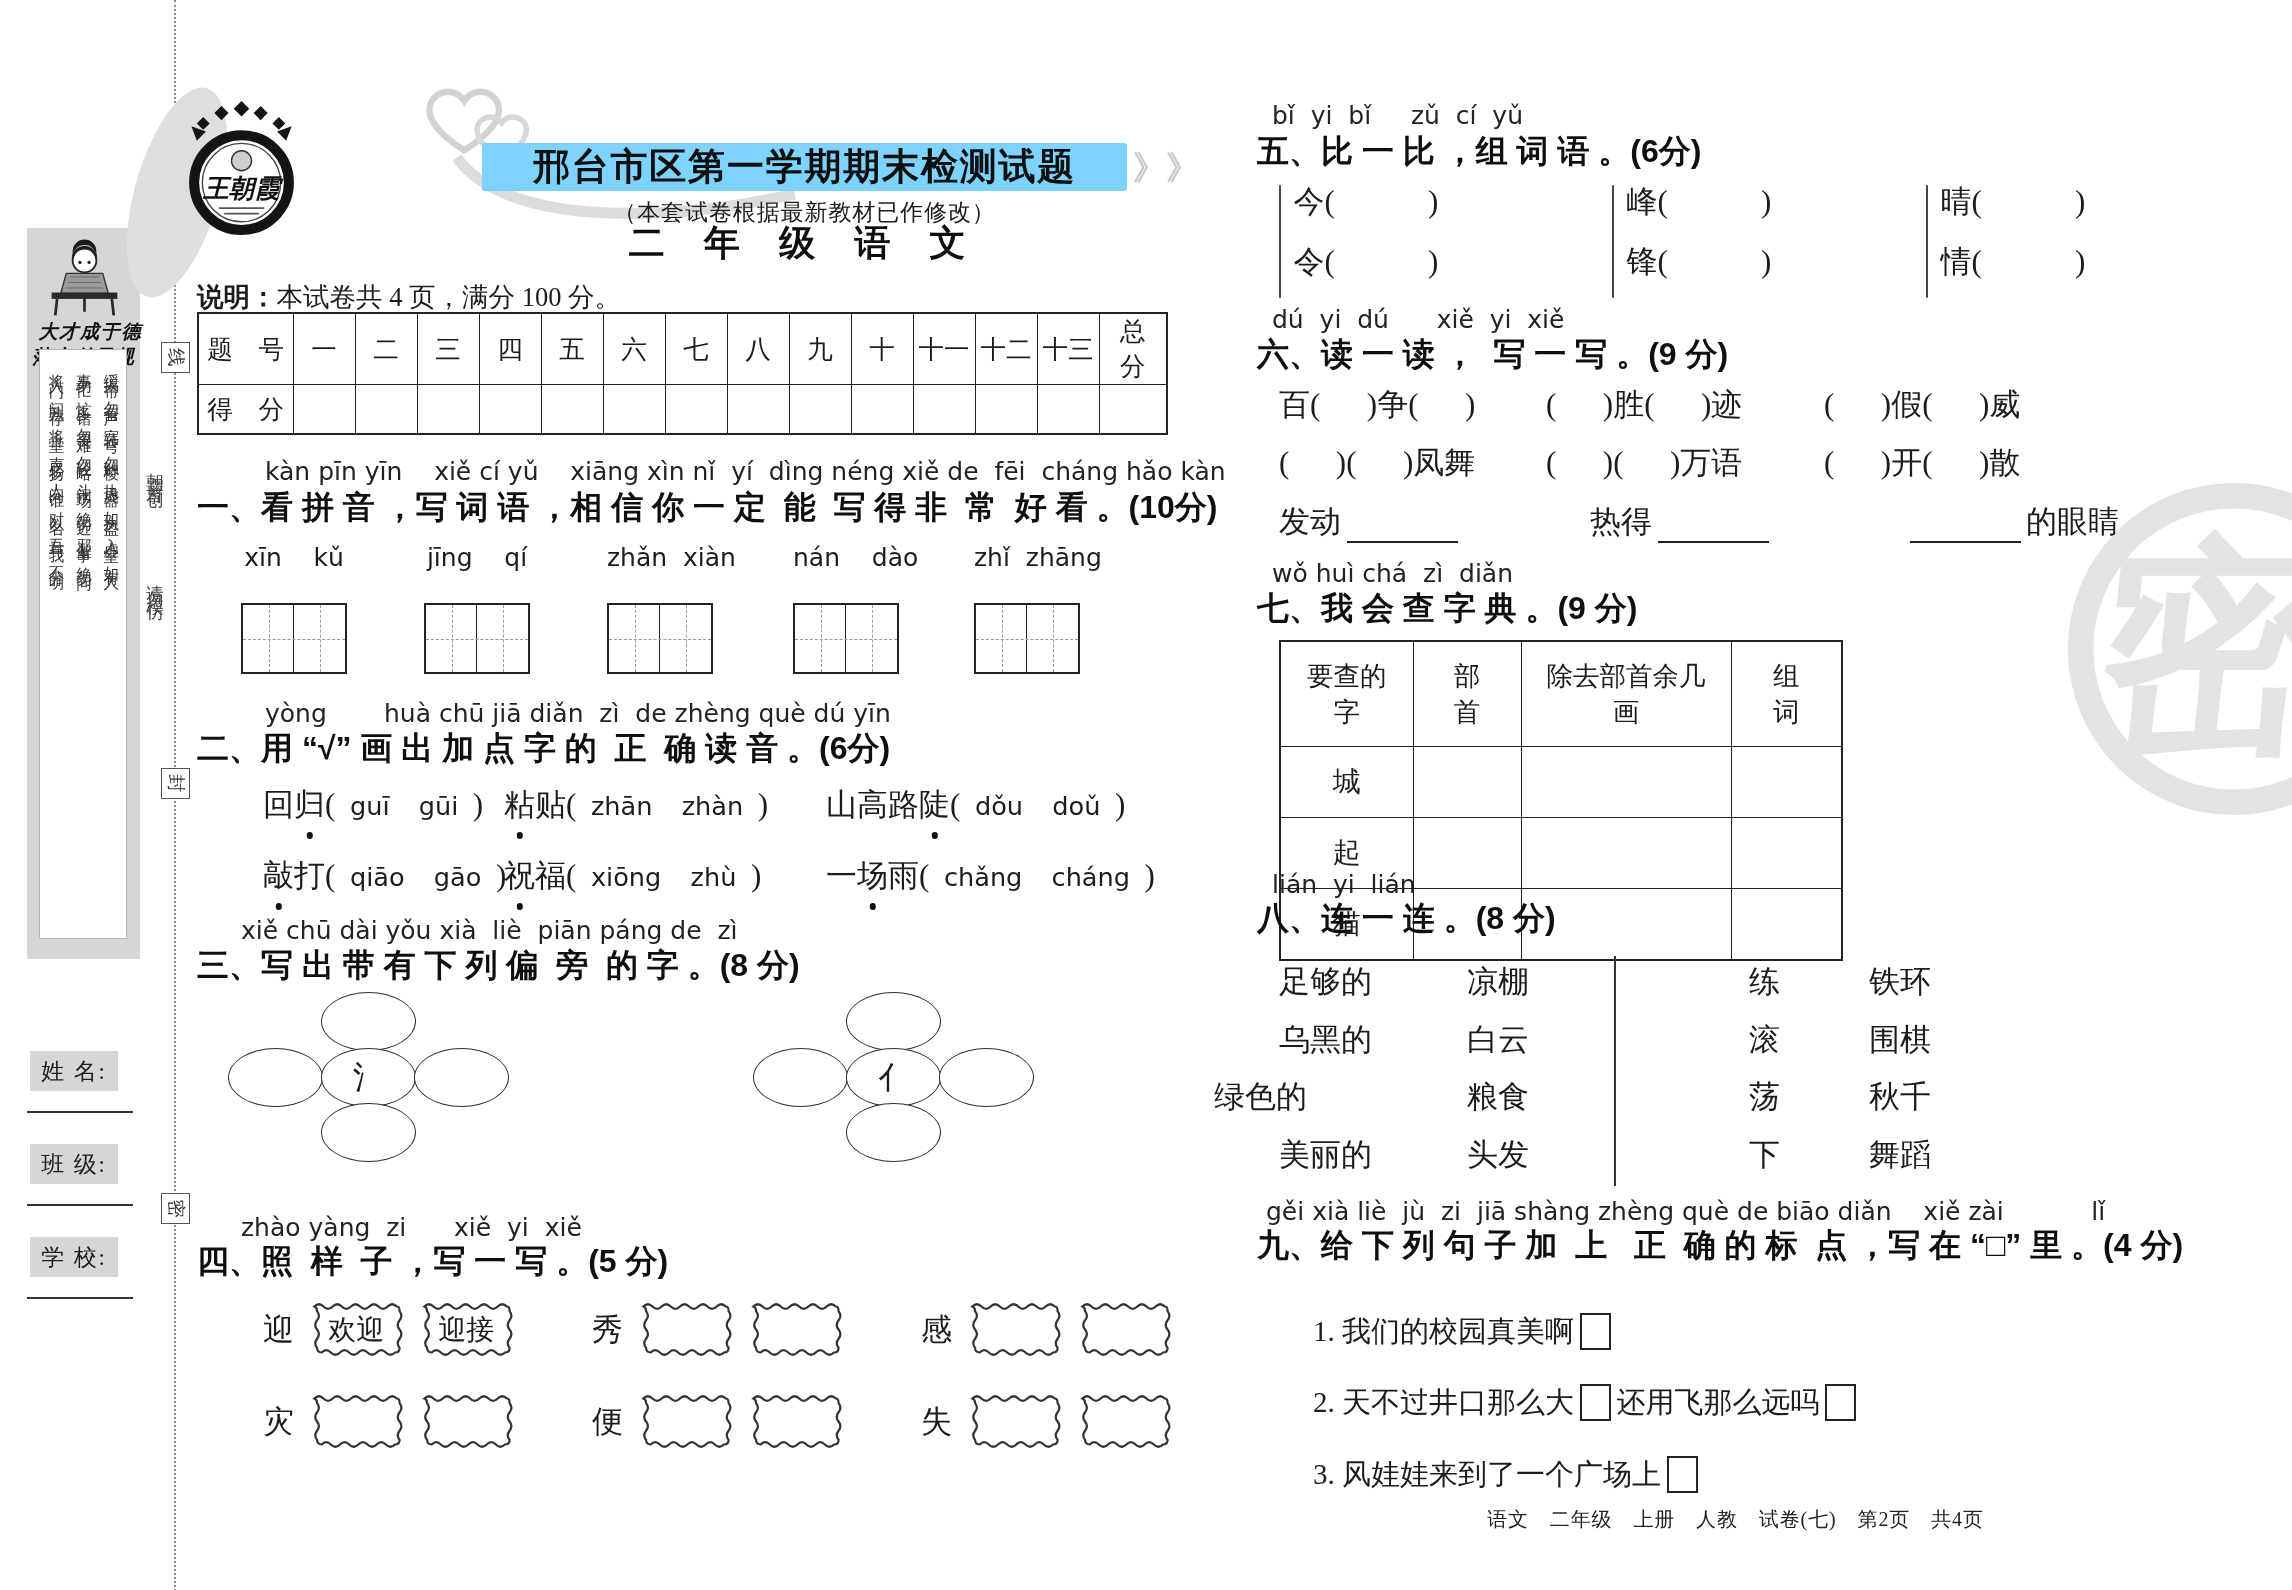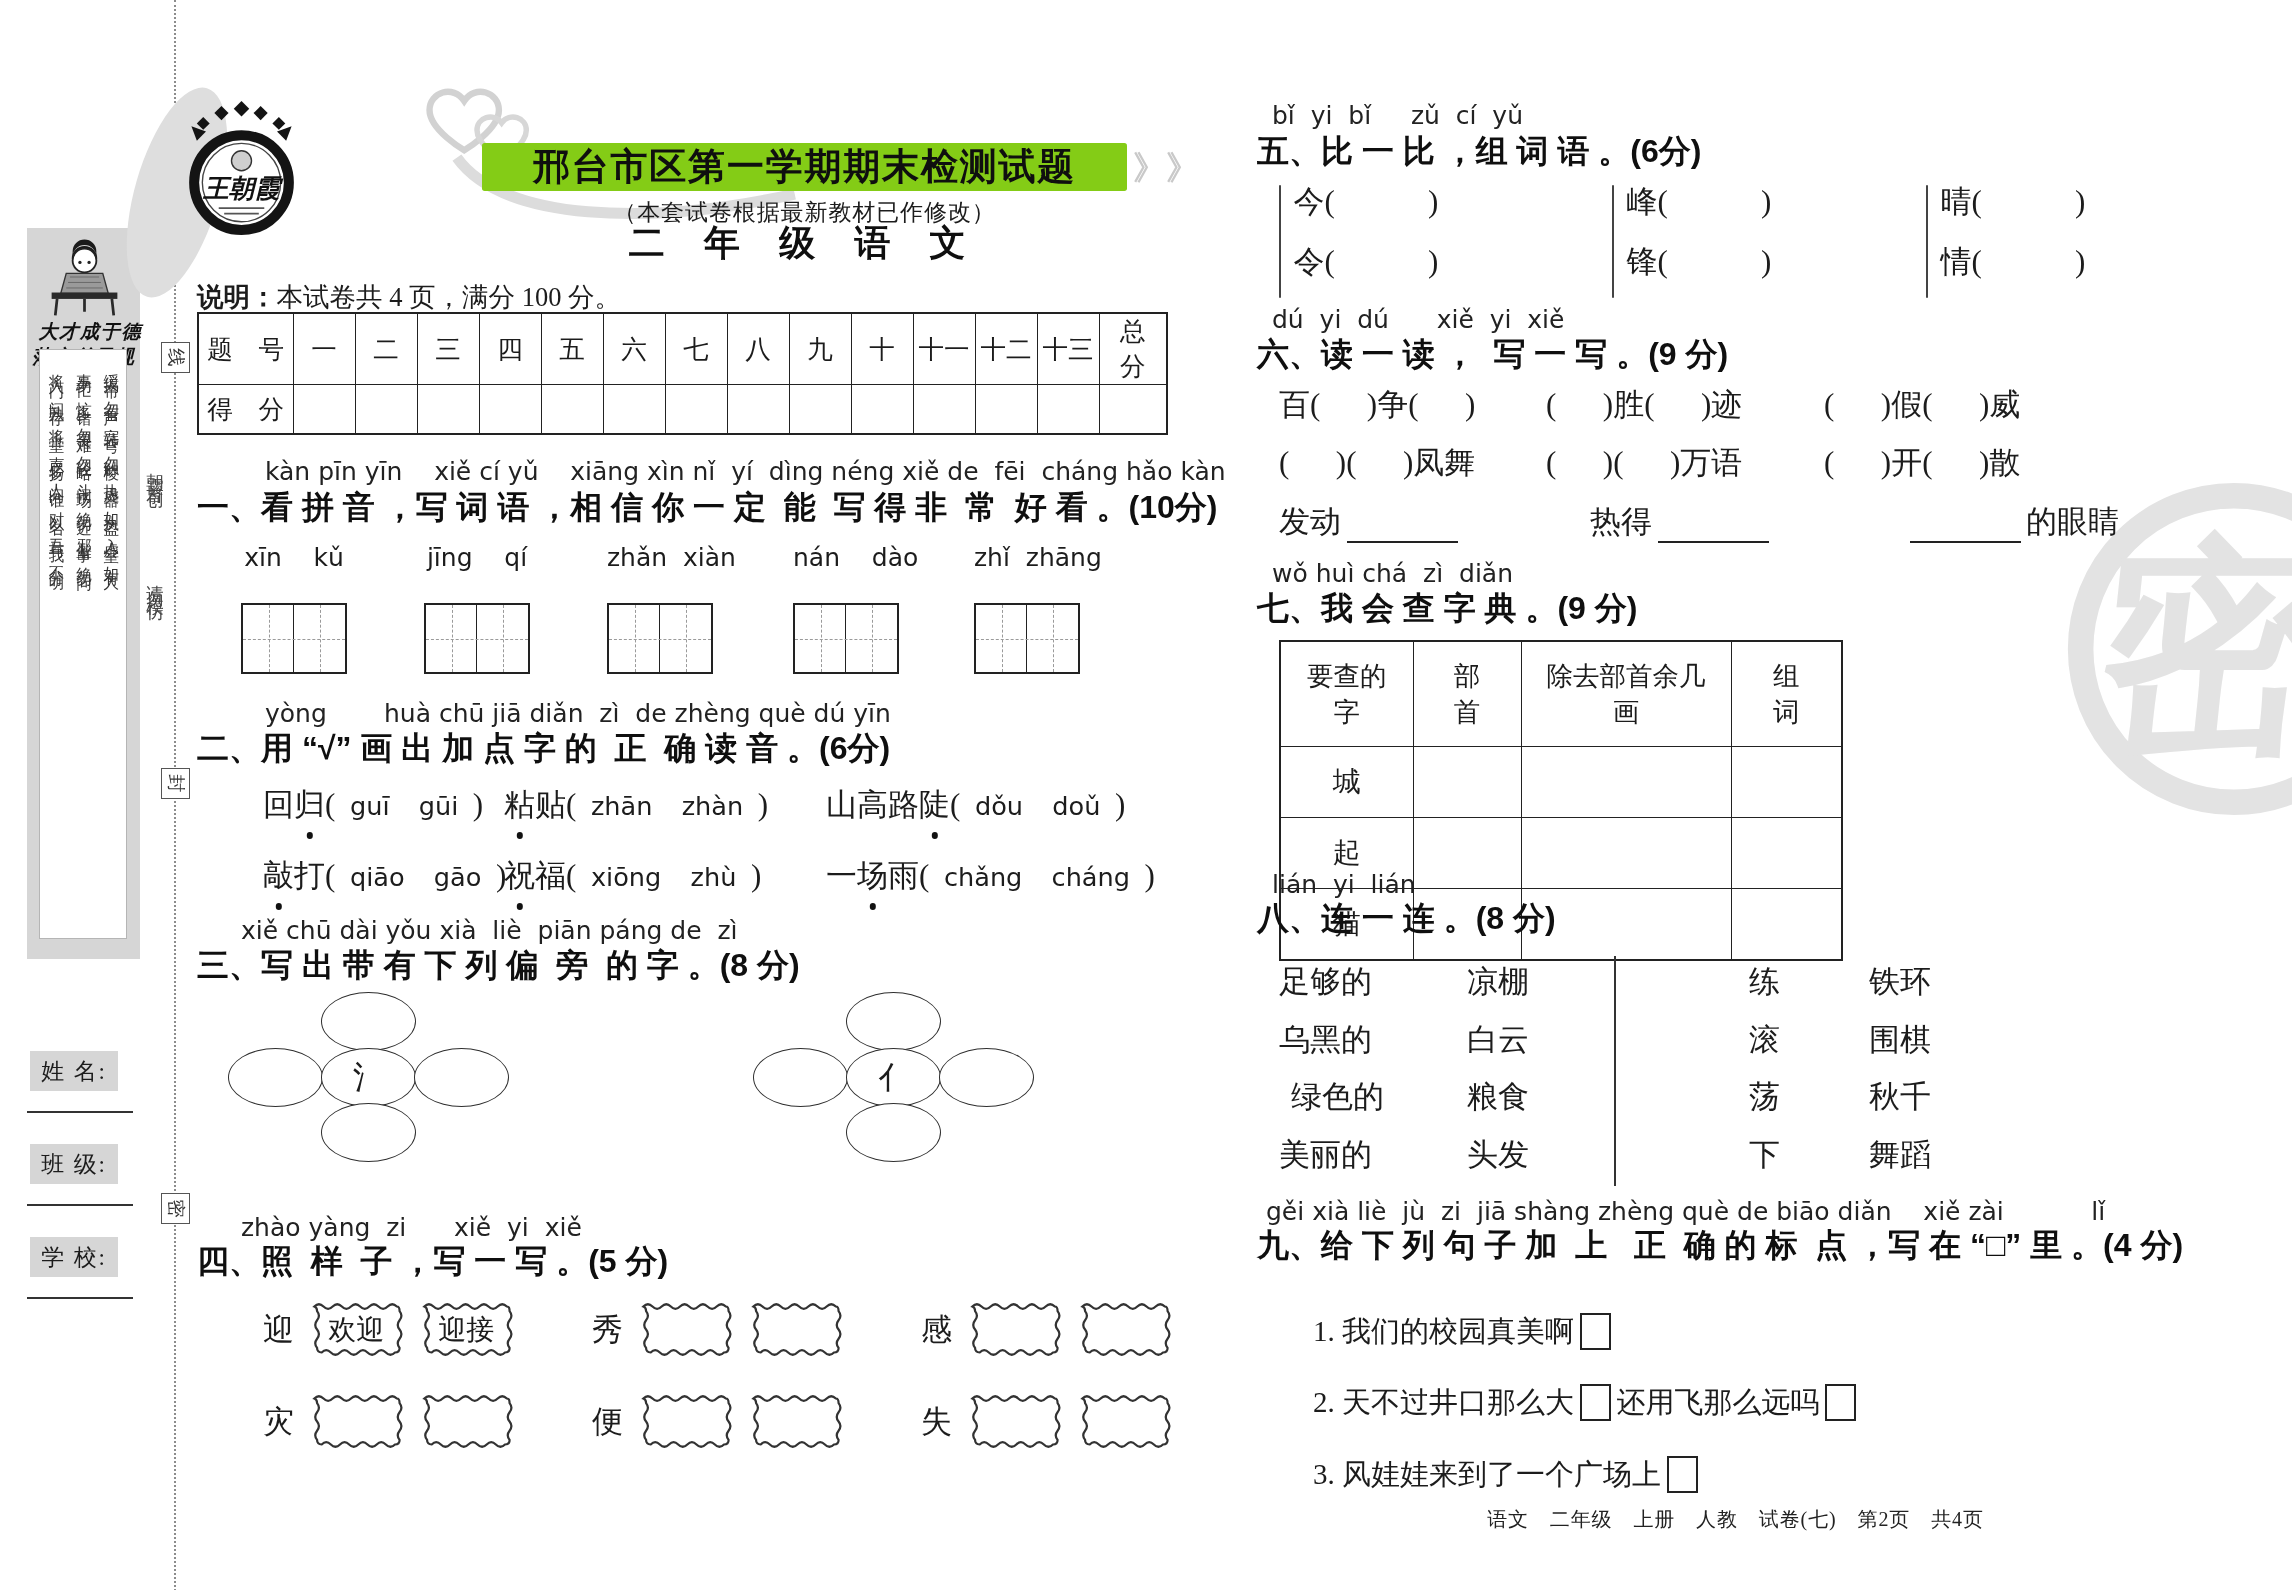--- a/index.html
+++ b/index.html
@@ -171,21 +171,21 @@
       <path d="M18,34 L34,40 L24,50 Z"></path>
         <path d="M128,34 L112,40 L122,50 Z"></path>
     </g>
     <circle cx="73" cy="96" r="52" fill="#fff" stroke="#141414" stroke-width="11"></circle>
     <circle cx="73" cy="96" r="43" fill="#fff" stroke="#444" stroke-width="1.5"></circle>
     <circle cx="73" cy="72" r="11" fill="#cfcfcf" stroke="#333" stroke-width="1.5"></circle>
     <text x="73" y="112" text-anchor="middle" font-size="28" font-weight="bold" font-style="italic" font-family="'Liberation Serif',serif" fill="#111">王朝霞</text>
     <path d="M48,124 L98,124 M54,130 L92,130" stroke="#555" stroke-width="2"></path>
   </svg>
 
-  <div class="abs" style="left:482px;top:143px;width:645px;height:48px;background:#84cc16;border-radius:2.7px;
+  <div class="abs" style="left:482px;top:143px;width:645px;height:48px;background:#7dd3fc;border-radius:2.7px;
               display:flex;align-items:center;justify-content:center;">
     <span class="hd" style="font-size:37px;letter-spacing:1.8px;">邢台市区第一学期期末检测试题</span>
   </div>
   <div class="abs" style="left:1133px;top:146px;font-size:33px;font-weight:bold;color:#c9c9c9;">》》</div>
   <div class="abs" style="left:482px;top:197px;width:645px;text-align:center;font-size:23px;letter-spacing:0.9px;">（本套试卷根据最新教材已作修改）</div>
   <div class="abs hd" style="left:482px;top:219px;width:645px;text-align:center;font-size:36px;letter-spacing:14.6px;">二 年 级 语 文</div>
 
   <div class="abs" style="left:197px;top:279px;font-size:26.5px;">
     <span style="font-family:'Liberation Sans',sans-serif;font-weight:bold;">说明：</span><span>本试卷共 4 页，满分 100 分。</span>
   </div>
@@ -490,21 +490,21 @@
   <div class="abs cn" style="left:1279px;top:961px;">足够的</div>
   <div class="abs cn" style="left:1467px;top:961px;">凉棚</div>
   <div class="abs cn" style="left:1749px;top:961px;">练</div>
   <div class="abs cn" style="left:1869px;top:961px;">铁环</div>
 
   <div class="abs cn" style="left:1279px;top:1019px;">乌黑的</div>
   <div class="abs cn" style="left:1467px;top:1019px;">白云</div>
   <div class="abs cn" style="left:1749px;top:1019px;">滚</div>
   <div class="abs cn" style="left:1869px;top:1019px;">围棋</div>
 
-  <div class="abs cn" style="left:1291px;top:1076px;">绿色的</div>
+  <div class="abs cn" style="left:1214px;top:1076px;">绿色的</div>
   <div class="abs cn" style="left:1467px;top:1076px;">粮食</div>
   <div class="abs cn" style="left:1749px;top:1076px;">荡</div>
   <div class="abs cn" style="left:1869px;top:1076px;">秋千</div>
 
   <div class="abs cn" style="left:1279px;top:1134px;">美丽的</div>
   <div class="abs cn" style="left:1467px;top:1134px;">头发</div>
   <div class="abs cn" style="left:1749px;top:1134px;">下</div>
   <div class="abs cn" style="left:1869px;top:1134px;">舞蹈</div>
 
   <div class="abs py" style="left:1266px;top:1197px;">gěi xià liè  jù  zi  jiā shàng zhèng què de biāo diǎn    xiě zài           lǐ</div>

